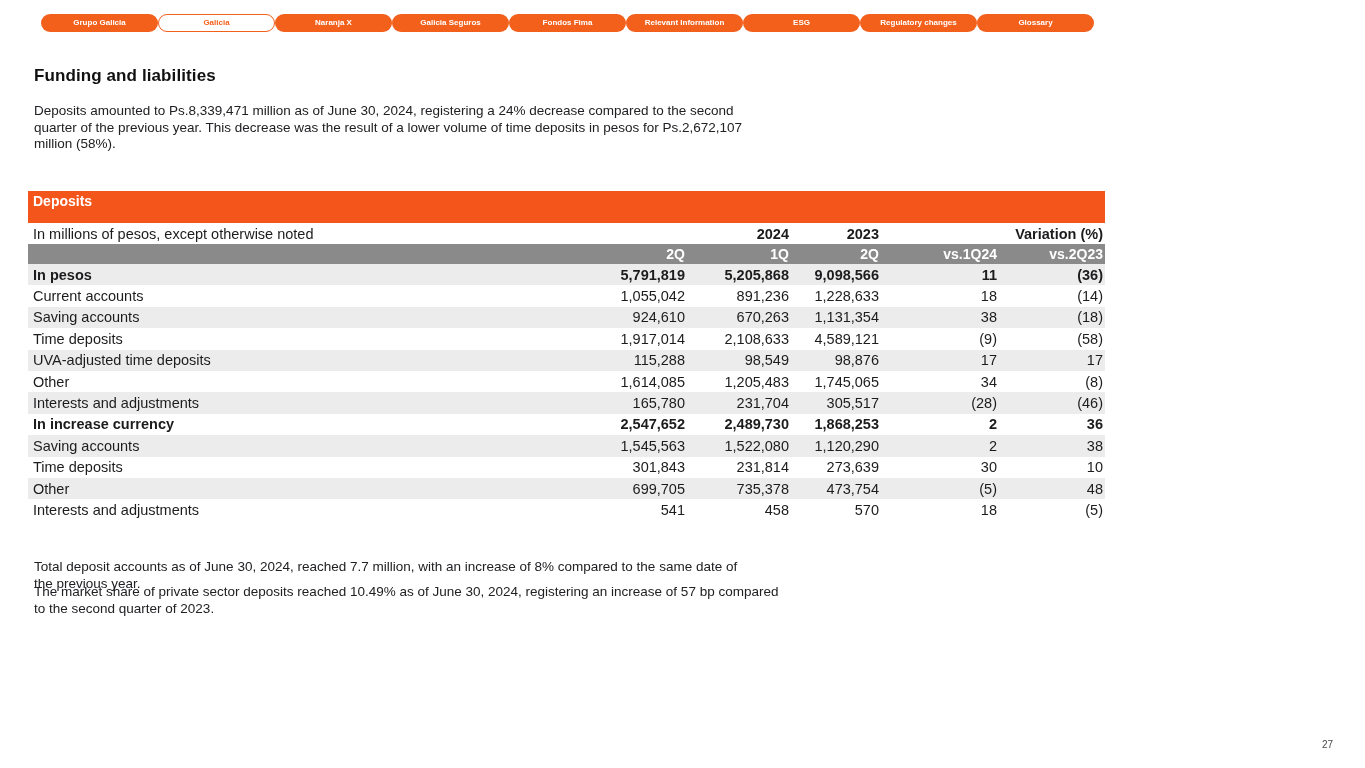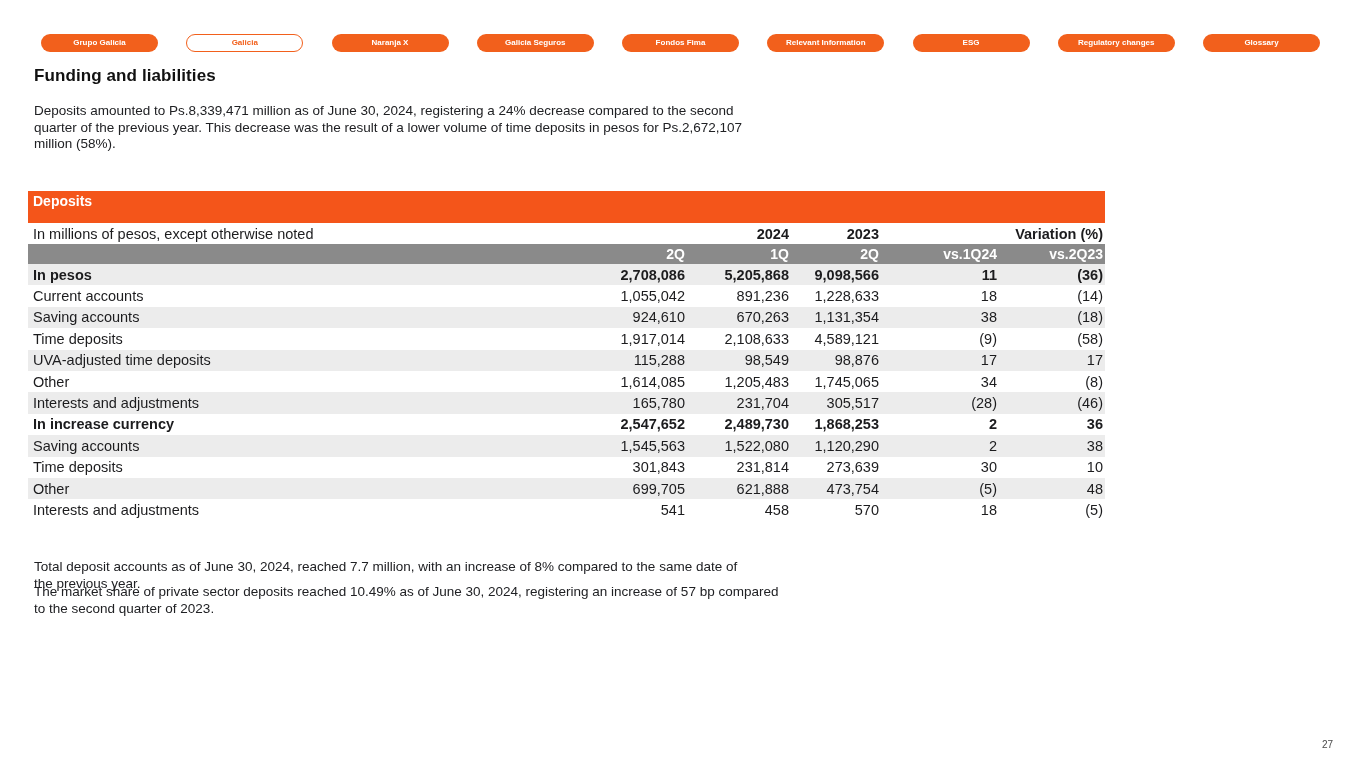--- a/index.html
+++ b/index.html
@@ -10,23 +10,23 @@
     position: relative;
     width: 1365px;
     height: 768px;
     background: #ffffff;
     overflow: hidden;
   }
 
   
   .navbar {
     position: absolute;
-    top: 34px;
+    top: 14px;
     left: 41px;
-    width: 1279px;
+    width: 1053px;
     display: flex;
     justify-content: space-between;
     align-items: center;
   }
   .nav-btn {
     width: 117px;
     height: 18px;
     border: none;
     border-radius: 9px;
     background: var(--nav-orange, #f2601c);
@@ -172,21 +172,21 @@
       <div class="c c1">2Q</div>
       <div class="c c2">1Q</div>
       <div class="c c3">2Q</div>
       <div class="c c4">vs.1Q24</div>
       <div class="c c5">vs.2Q23</div>
     </div>
 
     <div class="t-body" id="t-body">
         <div class="t-row bold">
           <div class="t-label">In pesos</div>
-          <div class="c c1">2,708,086</div>
+          <div class="c c1">5,791,819</div>
           <div class="c c2">5,205,868</div>
           <div class="c c3">9,098,566</div>
           <div class="c c4">11</div>
           <div class="c c5">(36)</div>
         </div>
         <div class="t-row">
           <div class="t-label">Current accounts</div>
           <div class="c c1">1,055,042</div>
           <div class="c c2">891,236</div>
           <div class="c c3">1,228,633</div>
@@ -253,21 +253,21 @@
           <div class="t-label">Time deposits</div>
           <div class="c c1">301,843</div>
           <div class="c c2">231,814</div>
           <div class="c c3">273,639</div>
           <div class="c c4">30</div>
           <div class="c c5">10</div>
         </div>
         <div class="t-row">
           <div class="t-label">Other</div>
           <div class="c c1">699,705</div>
-          <div class="c c2">621,888</div>
+          <div class="c c2">735,378</div>
           <div class="c c3">473,754</div>
           <div class="c c4">(5)</div>
           <div class="c c5">48</div>
         </div>
         <div class="t-row">
           <div class="t-label">Interests and adjustments</div>
           <div class="c c1">541</div>
           <div class="c c2">458</div>
           <div class="c c3">570</div>
           <div class="c c4">18</div>

